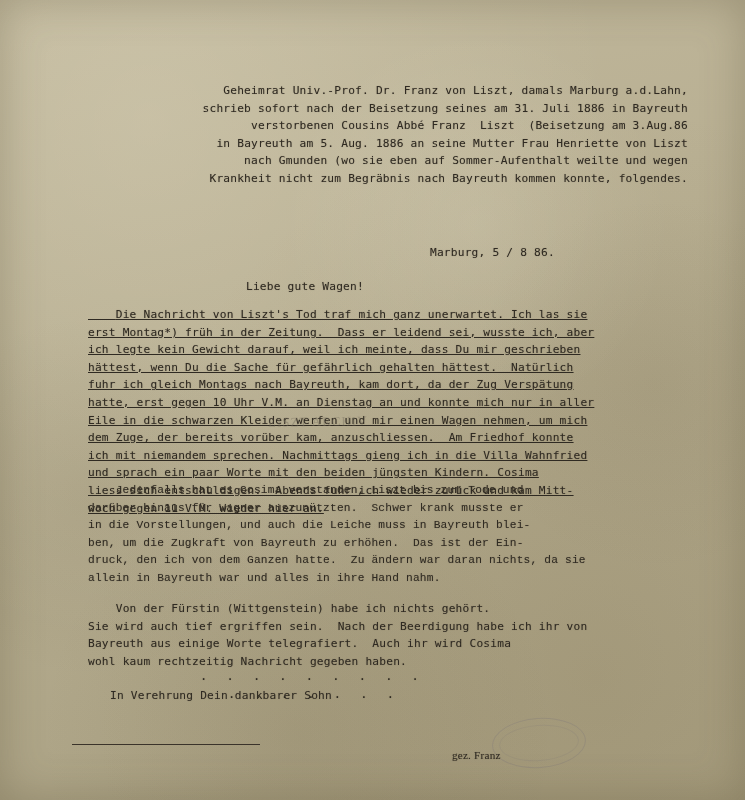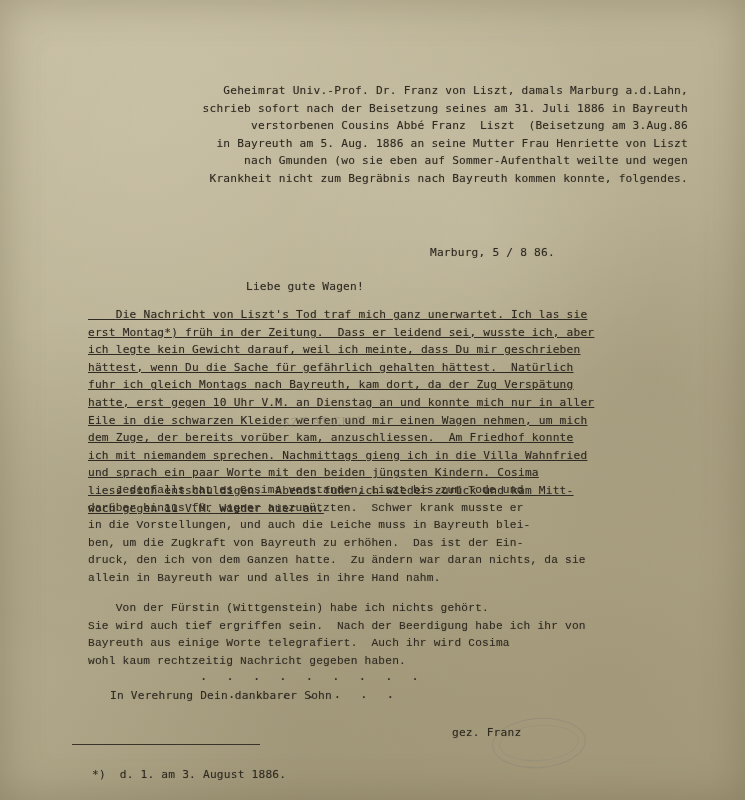--- a/index.html
+++ b/index.html
@@ -61,27 +61,27 @@
   }
   
   #hdr { left: 88px; top: 82px; width: 600px; text-align: right; }
   #hdr .ln { white-space: pre; display: block; }
 
   #place-date { left: 430px; top: 244px; }
   #salutation { left: 246px; top: 278px; }
 
   #para1 { left: 88px; top: 306px; width: 600px; text-decoration: underline; }
   #para2 { left: 88px; top: 482px; width: 600px; font-family: Liberation Mono, monospace; }
-  #para3 { left: 88px; top: 600px; width: 600px; font-family: Liberation Mono, monospace; }
+  #para3 { left: 88px; top: 600px; width: 600px; }
 
   #dots1 { left: 200px; top: 668px; letter-spacing: 6px; font-size: 12px; }
   #dots2 { left: 228px; top: 686px; letter-spacing: 6px; font-size: 12px; }
 
   #closing { left: 110px; top: 687px; text-align: right; }
-  #signature { left: 452px; top: 724px; }
+  #signature { left: 452px; top: 747px; font-family: Liberation Serif, serif; }
 
   #rule {
     position: absolute;
     left: 72px; top: 744px;
     width: 188px; height: 0;
     border-top: 1.6px solid #3a332a;
   }
   #footnote { left: 92px; top: 766px; }
 
   
@@ -156,16 +156,15 @@
   <div id="dots2" class="typed">. . . . . . .</div>
 
   <div id="closing" class="typed">In Verehrung Dein dankbarer Sohn</div>
 
   <div id="stamp"></div>
 
   <div id="rule"></div>
 
   <div id="signature" class="typed">gez. Franz</div>
 
-  <div id="footnote" class="typed">*)  d. 1. am 3. August 1886.</div>
 
   <div class="edge-shadow"></div>
 </div>
 
 </body></html>

